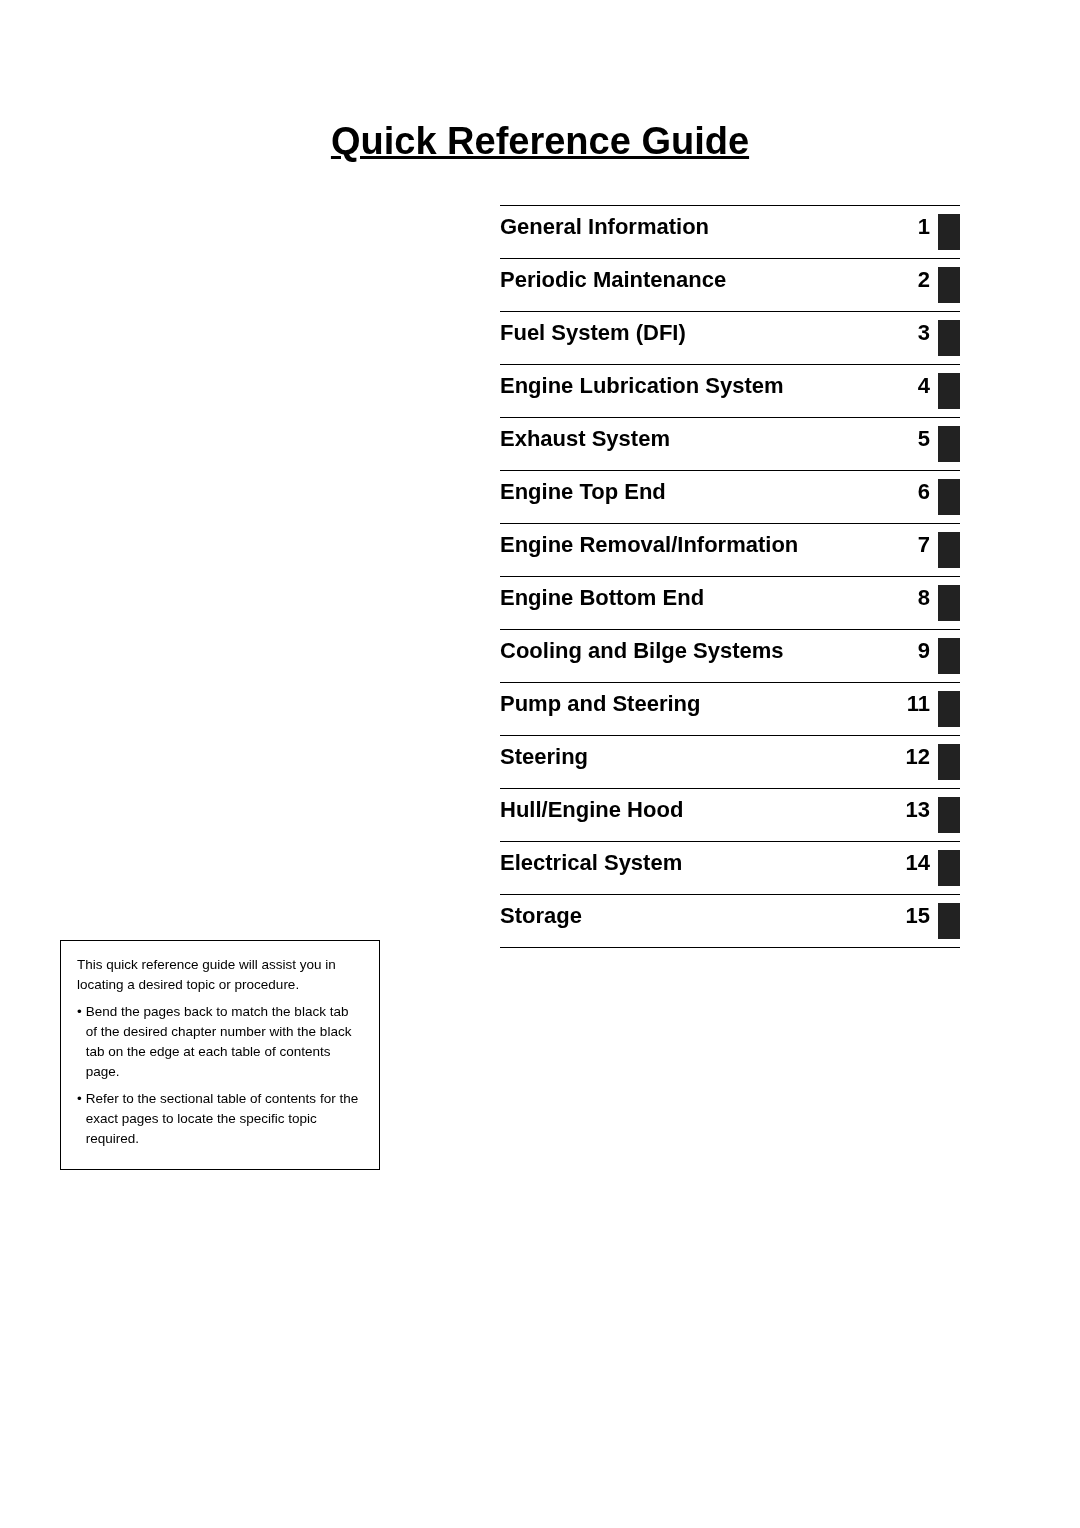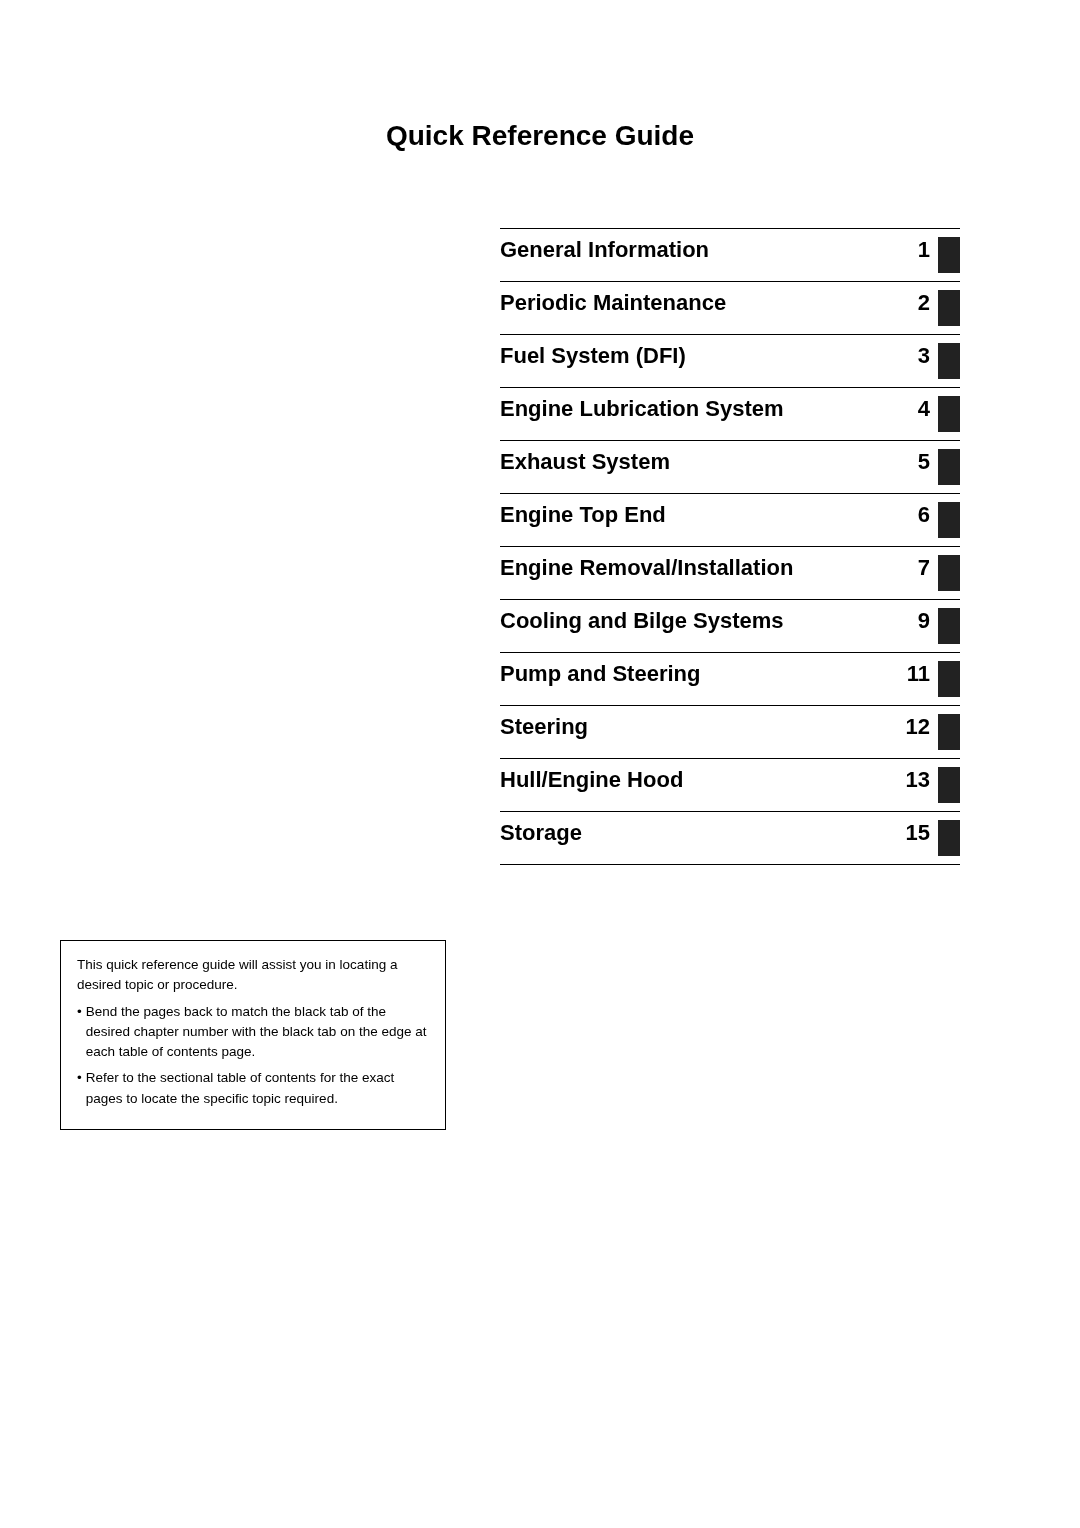--- a/index.html
+++ b/index.html
@@ -18,24 +18,25 @@
 
     .page {
       width: 1080px;
       min-height: 1528px;
       background: #ffffff;
       padding: 120px 60px 60px 60px;
     }
 
     .page-title {
       text-align: center;
-      font-size: 28px;
+      font-size: 38px;
       font-weight: bold;
-      margin-bottom: 76px;
+      margin-bottom: 42px;
       font-family: Arial, Helvetica, sans-serif;
+      text-decoration: underline;
     }
 
     .toc-container {
       margin-left: 440px;
       margin-right: 60px;
       margin-bottom: 40px;
     }
 
     .toc-row {
       display: flex;
@@ -68,21 +69,21 @@
       height: 36px;
       background: #222222;
       display: inline-block;
       flex-shrink: 0;
     }
 
     .info-box {
       position: absolute;
       left: 60px;
       top: 940px;
-      width: 386px;
+      width: 320px;
       border: 1px solid #000;
       padding: 14px 16px;
       font-size: 13.5px;
       line-height: 1.5;
       font-family: Arial, Helvetica, sans-serif;
     }
 
     .info-box p {
       margin-bottom: 6px;
     }
@@ -134,42 +135,52 @@
         <span class="toc-label">Exhaust System</span>
         <span class="toc-number">5</span>
         <span class="toc-tab"></span>
       </div>
       <div class="toc-row">
         <span class="toc-label">Engine Top End</span>
         <span class="toc-number">6</span>
         <span class="toc-tab"></span>
       </div>
       <div class="toc-row">
-        <span class="toc-label">Engine Removal/Installation</span>
+        <span class="toc-label">Engine Removal/Information</span>
         <span class="toc-number">7</span>
+        <span class="toc-tab"></span>
+      </div>
+      <div class="toc-row">
+        <span class="toc-label">Engine Bottom End</span>
+        <span class="toc-number">8</span>
         <span class="toc-tab"></span>
       </div>
       <div class="toc-row">
         <span class="toc-label">Cooling and Bilge Systems</span>
         <span class="toc-number">9</span>
         <span class="toc-tab"></span>
       </div>
       <div class="toc-row">
         <span class="toc-label">Pump and Steering</span>
         <span class="toc-number">11</span>
         <span class="toc-tab"></span>
       </div>
       <div class="toc-row">
         <span class="toc-label">Steering</span>
         <span class="toc-number">12</span>
         <span class="toc-tab"></span>
       </div>
       <div class="toc-row">
         <span class="toc-label">Hull/Engine Hood</span>
         <span class="toc-number">13</span>
+        <span class="toc-tab"></span>
+      </div>
+      <div class="toc-row">
+        <span class="toc-label">Electrical System</span>
+        <span class="toc-number">14</span>
         <span class="toc-tab"></span>
       </div>
       <div class="toc-row">
         <span class="toc-label">Storage</span>
         <span class="toc-number">15</span>
         <span class="toc-tab"></span>
       </div>
     </div>
 
   <div class="info-box">

